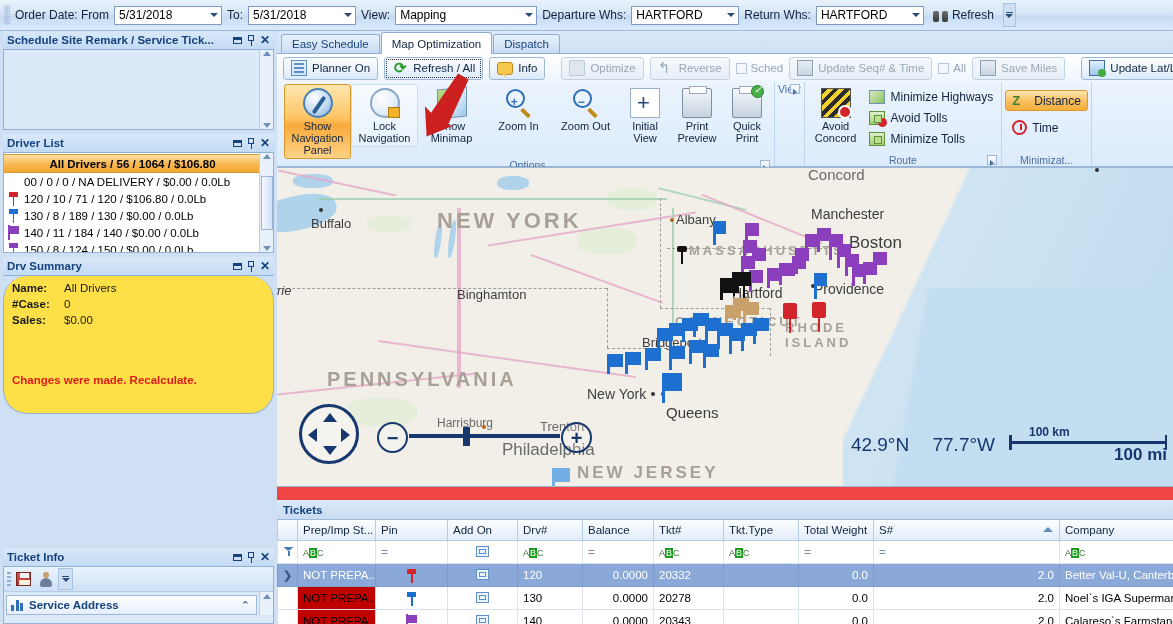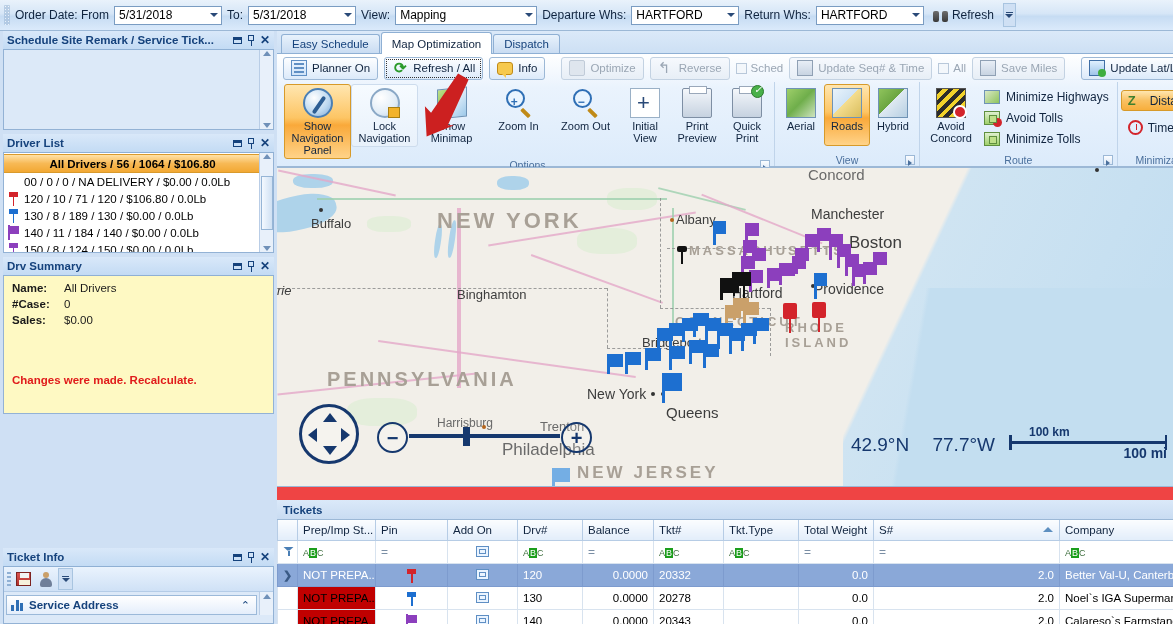--- a/index.html
+++ b/index.html
@@ -84,21 +84,21 @@
   .pin .head{position:absolute;left:0;top:1px;width:9px;height:5px;}
   .pin .needle{position:absolute;left:4px;top:5px;width:1.6px;height:10px;}
   .pin.red .head{background:#d3242b;} .pin.red .needle{background:#d3242b;}
   .pin.blue .head{background:#1d6fd0;} .pin.blue .needle{background:#1d6fd0;}
   .pin.purple .head{background:#8c3fbd;} .pin.purple .needle{background:#8c3fbd;}
   .flag{position:relative;width:11px;height:15px;}
   .flag .pole{position:absolute;left:0;top:0;width:2px;height:15px;background:#8c3fbd;}
   .flag .cloth{position:absolute;left:2px;top:1px;width:9px;height:8px;background:#8c3fbd;}
 
   
-  #summary-panel .panel-body{height:138px;background:#fef9c3;padding:6px 8px;box-sizing:border-box;}
+  #summary-panel .panel-body{height:138px;background:#fde047;padding:6px 8px;box-sizing:border-box;border-radius:24px;}
   .sum-row{display:flex;font-size:11.5px;margin-bottom:4px;color:#000;}
   .sum-key{font-weight:bold;color:#1a1a1a;width:52px;}
   .sum-val{color:#1a1a1a;}
   .warn{color:#e01b1b;font-weight:bold;font-size:11.5px;margin-top:48px;}
 
   
   #ticketinfo-panel{position:absolute;left:0;bottom:0;width:277px;}
   #ticketinfo-panel .panel-hd{margin:0 3px;}
   .ti-body{margin:0 3px;background:#dce9f8;border:1px solid #93b2d5;border-top:none;box-sizing:border-box;height:57px;}
   .ti-toolbar{height:24px;display:flex;align-items:center;gap:3px;padding-left:3px;
@@ -263,21 +263,21 @@
           line-height:20px;background:rgba(255,255,255,.18);}
   .zs-minus{left:0;} .zs-plus{right:0;}
   .zs-track{position:absolute;left:32px;right:32px;top:12px;height:4px;background:#16386e;}
   .zs-thumb{position:absolute;left:86px;top:5px;width:7px;height:19px;background:#16386e;}
   .mapcoord{position:absolute;right:178px;bottom:30px;font-size:19px;color:#16386e;white-space:nowrap;}
   .mapcoord span{margin-left:18px;}
   .scalebar{position:absolute;right:4px;bottom:26px;width:166px;height:34px;color:#16386e;}
   .sb-line{position:absolute;left:6px;right:2px;top:15px;height:3px;background:#16386e;}
   .sb-cap{position:absolute;top:9px;width:2.5px;height:15px;background:#16386e;}
   .sb-km{position:absolute;left:26px;top:-1px;font-size:12px;font-weight:bold;}
-  .sb-mi{position:absolute;right:2px;top:19px;font-size:14px;font-weight:bold;}
+  .sb-mi{position:absolute;right:2px;top:19px;font-size:17px;font-weight:bold;}
 
   
   .tickets{position:absolute;left:277px;bottom:0;width:896px;height:124px;background:#dce9f8;}
   .tk-hd{height:19px;display:flex;align-items:center;padding-left:6px;
          background:linear-gradient(to bottom,#dbe9f9,#c9dcf2);border-bottom:1px solid #9cb8d6;}
   .tk-hd b{font-size:11.5px;color:#15427c;}
   .gridwrap{height:105px;overflow:hidden;background:#fff;}
   table.grid{border-collapse:collapse;table-layout:fixed;width:900px;font-size:11.5px;}
   table.grid th{
     height:20px;font-weight:normal;text-align:left;padding:0 5px;color:#10243f;
@@ -617,34 +617,20 @@
               <span>Quick Print</span>
             </div>
           </div>
           <div class="grp-foot">
             <span>Options</span>
             <span class="dlg"></span>
           </div>
         </div>
 
         <div class="grp">
-          <div class="grp-items">
-            <div class="bigbtn" style="width:46px">
-              <span class="ic32 ic-view aerial"></span>
-              <span>Aerial</span>
-            </div>
-            <div class="bigbtn sel" style="width:46px">
-              <span class="ic32 ic-view roads"></span>
-              <span>Roads</span>
-            </div>
-            <div class="bigbtn" style="width:46px">
-              <span class="ic32 ic-view hybrid"></span>
-              <span>Hybrid</span>
-            </div>
-          </div>
           <div class="grp-foot">
             <span>View</span>
             <span class="dlg"></span>
           </div>
         </div>
 
         <div class="grp">
           <div class="grp-items">
             <div class="bigbtn" style="width:56px">
               <span class="ic32 ic-avoid"></span>

